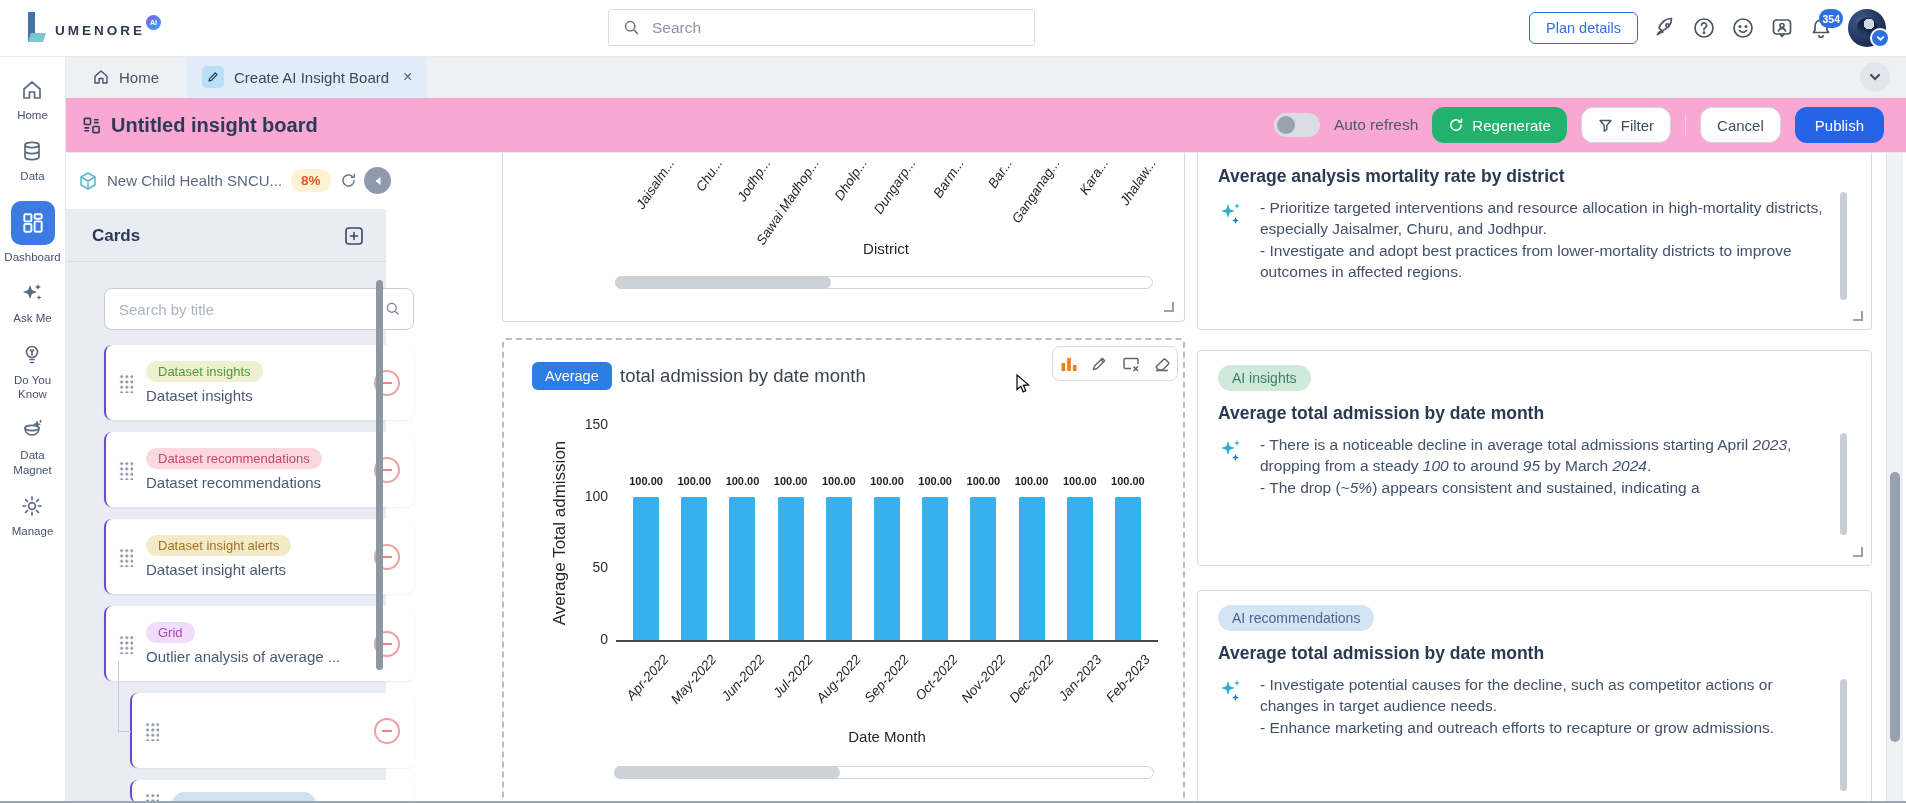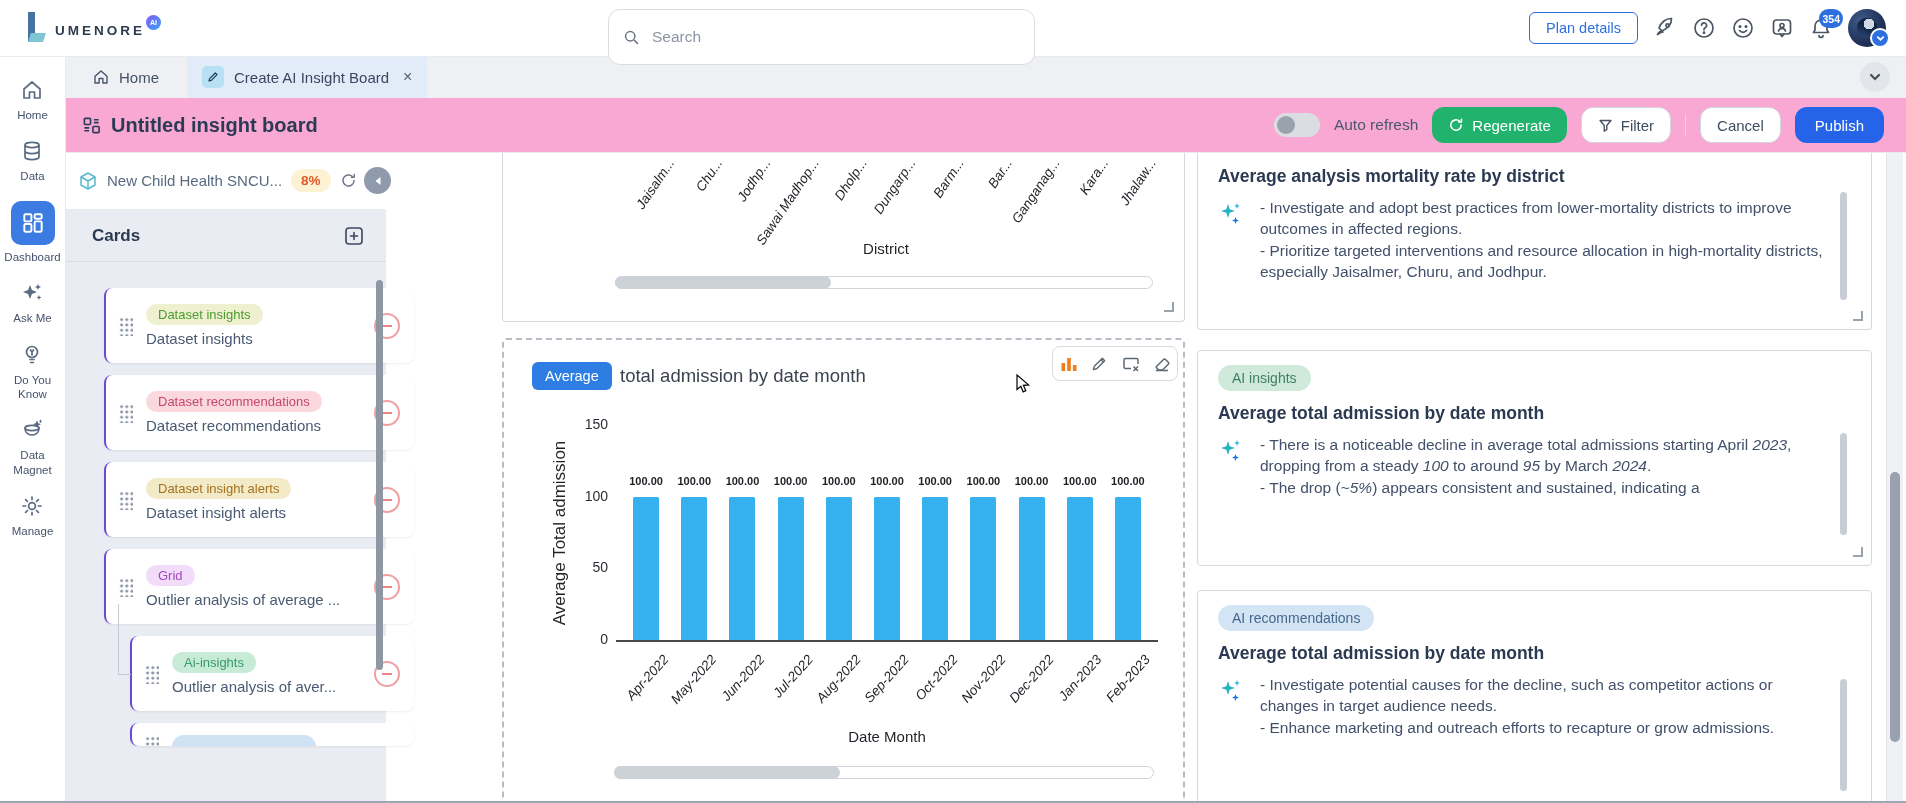--- a/index.html
+++ b/index.html
@@ -10,21 +10,21 @@
   
   .topbar{position:absolute;left:0;top:0;right:0;height:56px;background:#fff;border-bottom:1px solid #e7eaee;z-index:6;}
   .logo{position:absolute;left:28px;top:12px;display:flex;align-items:flex-end;gap:7px;}
   .logo-mark{position:relative;width:20px;height:30px;}
   .logo-mark .lm-v{position:absolute;left:0;top:0;width:7px;height:30px;background:#44749f;}
   .logo-mark .lm-t{position:absolute;left:0;bottom:0;width:15px;height:9px;background:#7fc6d4;transform:skewX(-18deg);transform-origin:left bottom;}
   .logo-text{font-size:13.5px;letter-spacing:3px;font-weight:600;color:#2f3c50;padding-bottom:4px;}
   .logo-ai{position:relative;top:-12px;left:-6px;width:15px;height:15px;border-radius:50%;
            background:linear-gradient(135deg,#8a5cf5,#2fa3f7);color:#fff;font-size:7px;font-weight:700;
            display:flex;align-items:center;justify-content:center;}
-  .search-box{position:absolute;left:608px;top:9px;width:427px;height:56px;border:1px solid #d9dde3;border-radius:12px;
+  .search-box{position:absolute;left:608px;top:9px;width:427px;height:37px;border:1px solid #d9dde3;border-radius:3px;
               display:flex;align-items:center;gap:10px;padding:0 14px;box-sizing:border-box;background:#fff;}
   .search-box input{border:none;outline:none;font-size:15.5px;color:#3f4d63;flex:1;font-family:inherit;background:transparent;}
   .search-box input::placeholder{color:#8b94a2;}
   .topbar-right{position:absolute;right:20px;top:0;height:56px;display:flex;align-items:center;gap:15px;}
   .btn-plan{height:32px;padding:0 16px;border:1.5px solid #2e6fe0;border-radius:6px;color:#2e6fe0;
             font-size:14.5px;display:flex;align-items:center;background:#fff;cursor:pointer;}
   .tb-icon{width:24px;height:24px;color:#4d5562;position:relative;}
   .bell-wrap{position:relative;width:24px;height:24px;}
   .bell-badge{position:absolute;top:-7px;right:-10px;min-width:14px;height:19px;padding:0 3px;border-radius:10px;
               background:#2e6fe0;color:#fff;font-size:10.5px;font-weight:700;display:flex;align-items:center;justify-content:center;}
@@ -383,20 +383,29 @@
       <div class="cards-header">
         <span class="cards-title">Cards</span>
         <span class="plus-btn">
           <svg width="20" height="20" viewBox="0 0 20 20" fill="none" stroke="currentColor" stroke-width="1.6">
               <rect x="2" y="2" width="16" height="16" rx="3"></rect>
               <path d="M10 6.5v7M6.5 10h7" stroke-linecap="round"></path>
             </svg>
         </span>
       </div>
       <div class="cards-scroll" id="cardsList">
+        <div class="lp-search">
+          <input type="text" placeholder="Search by title" style="">
+          <span>
+            <svg width="16" height="16" viewBox="0 0 20 20" fill="none" stroke="#7c8694" stroke-width="1.7">
+                <circle cx="8.5" cy="8.5" r="5.5"></circle>
+                <path d="M13 13l4 4"></path>
+              </svg>
+          </span>
+        </div>
       <div class="card-item">
             <span class="drag-dots"></span>
             <div class="ci-col">
               <span class="ci-badge bdg-insights">Dataset insights</span>
               <div class="ci-title">Dataset insights</div>
             </div>
             <span class="minus-btn">
               <i></i>
             </span>
           </div>
@@ -425,24 +434,20 @@
             <div class="ci-col">
               <span class="ci-badge bdg-grid">Grid</span>
               <div class="ci-title">Outlier analysis of average ...</div>
             </div>
             <span class="minus-btn">
               <i></i>
             </span>
           </div>
           <div class="card-item indent">
             <span class="drag-dots"></span>
-            <div class="ci-col">
-              <span class="ci-badge bdg-ai">Ai-insights</span>
-              <div class="ci-title">Outlier analysis of aver...</div>
-            </div>
             <span class="minus-btn">
               <i></i>
             </span>
           </div>
           <div class="card-item partial indent">
             <span class="drag-dots"></span>
             <span class="ci-badge bdg-blue" style="width: 120px; height: 20px;"></span>
           </div>
         </div>
       <div class="panel-scrollbar">
@@ -554,22 +559,22 @@
           <div class="rc-title">Average analysis mortality rate by district</div>
           <div class="rc-body">
             <span class="rc-spark">
               <svg width="26" height="26" viewBox="0 0 26 26">
                 <path d="M10 3l1.7 5.3L17 10l-5.3 1.7L10 17l-1.7-5.3L3 10l5.3-1.7z" fill="#2ab2c4"></path>
                 <path d="M19 2l.8 2.2L22 5l-2.2.8L19 8l-.8-2.2L16 5l2.2-.8z" fill="#27b7d8"></path>
                 <path d="M17.5 16l.9 2.6 2.6.9-2.6.9-.9 2.6-.9-2.6-2.6-.9 2.6-.9z" fill="#1b74e8"></path>
               </svg>
             </span>
             <div class="rc-text">
+              <div class="ai-line"><span>- Prioritize targeted interventions and resource allocation in high-mortality districts, especially Jaisalmer, Churu, and Jodhpur.</span></div>
               <div class="ai-line"><span>- Investigate and adopt best practices from lower-mortality districts to improve outcomes in affected regions.</span></div>
-              <div class="ai-line"><span>- Prioritize targeted interventions and resource allocation in high-mortality districts, especially Jaisalmer, Churu, and Jodhpur.</span></div>
             </div>
           </div>
           <div class="rc-scroll" style="top: 40px; height: 108px;"></div>
           <div class="resize-corner" style="right: 8px; bottom: 8px;"></div>
         </div>
         <div class="right-card" style="top: 198px; height: 216px;"><span class="rc-badge green">AI insights</span><br><div class="rc-title">Average total admission by date month</div><div class="rc-body">
             <span class="rc-spark">
               <svg width="26" height="26" viewBox="0 0 26 26">
                 <path d="M10 3l1.7 5.3L17 10l-5.3 1.7L10 17l-1.7-5.3L3 10l5.3-1.7z" fill="#2ab2c4"></path>
                 <path d="M19 2l.8 2.2L22 5l-2.2.8L19 8l-.8-2.2L16 5l2.2-.8z" fill="#27b7d8"></path>

